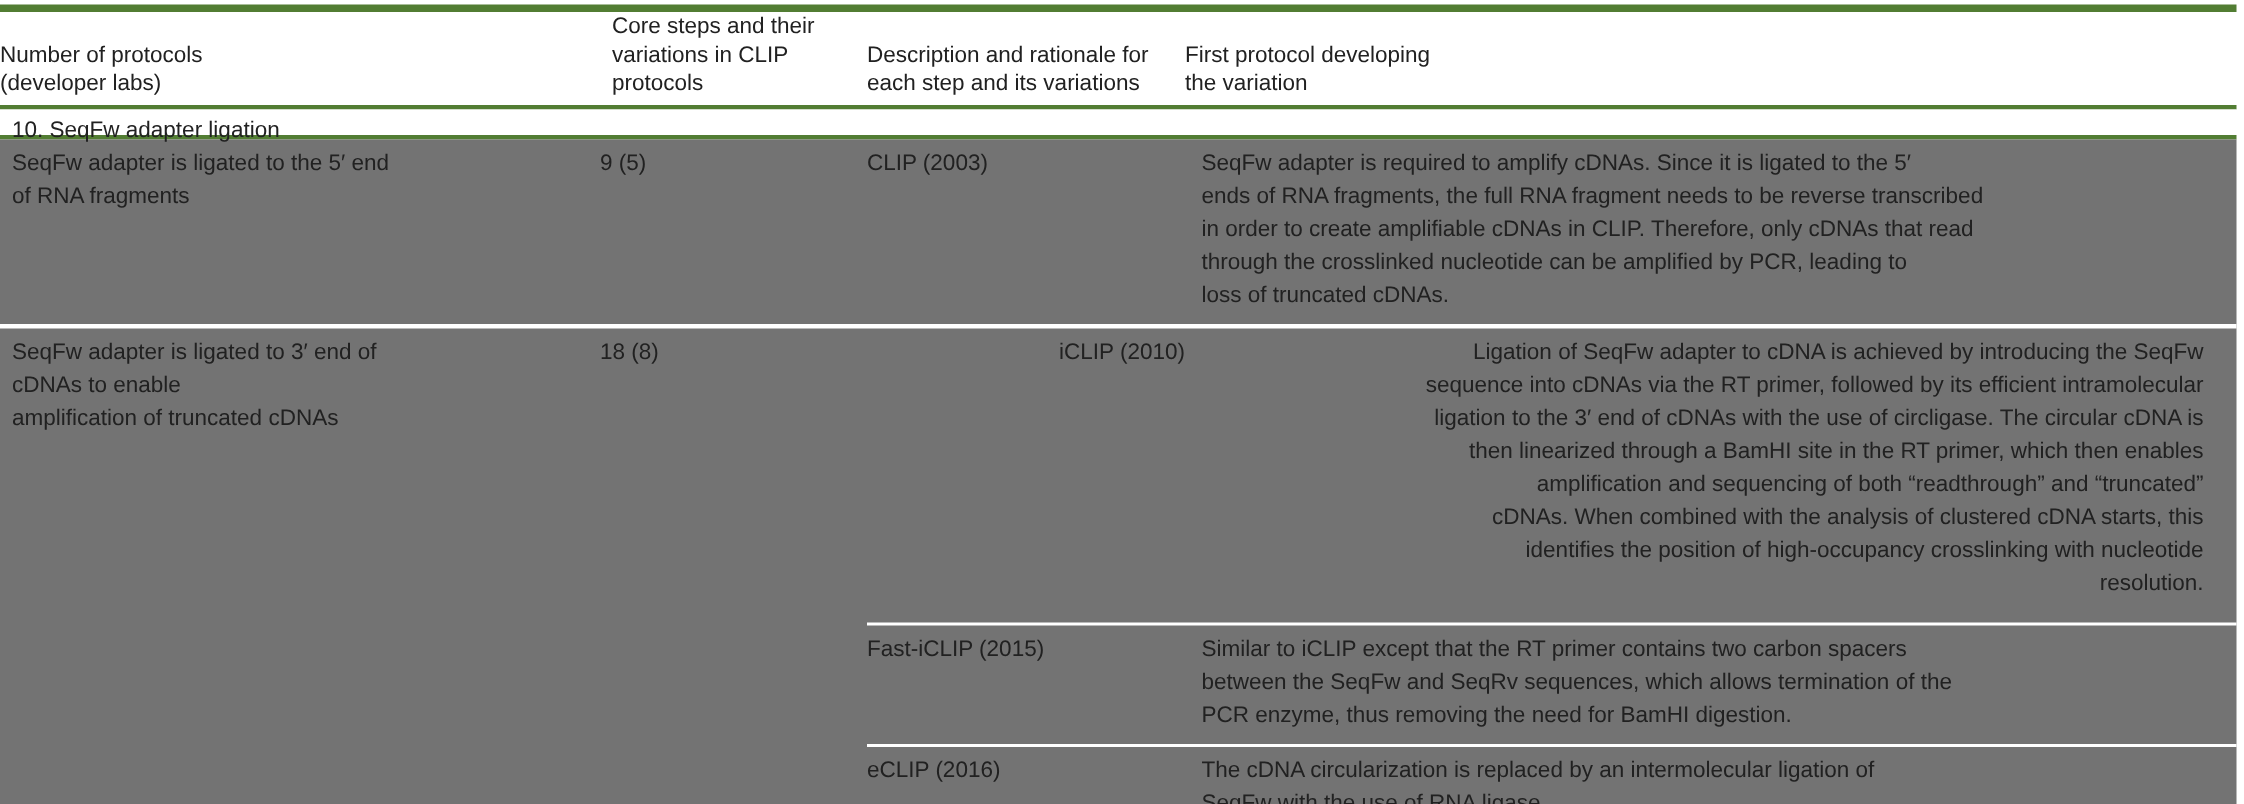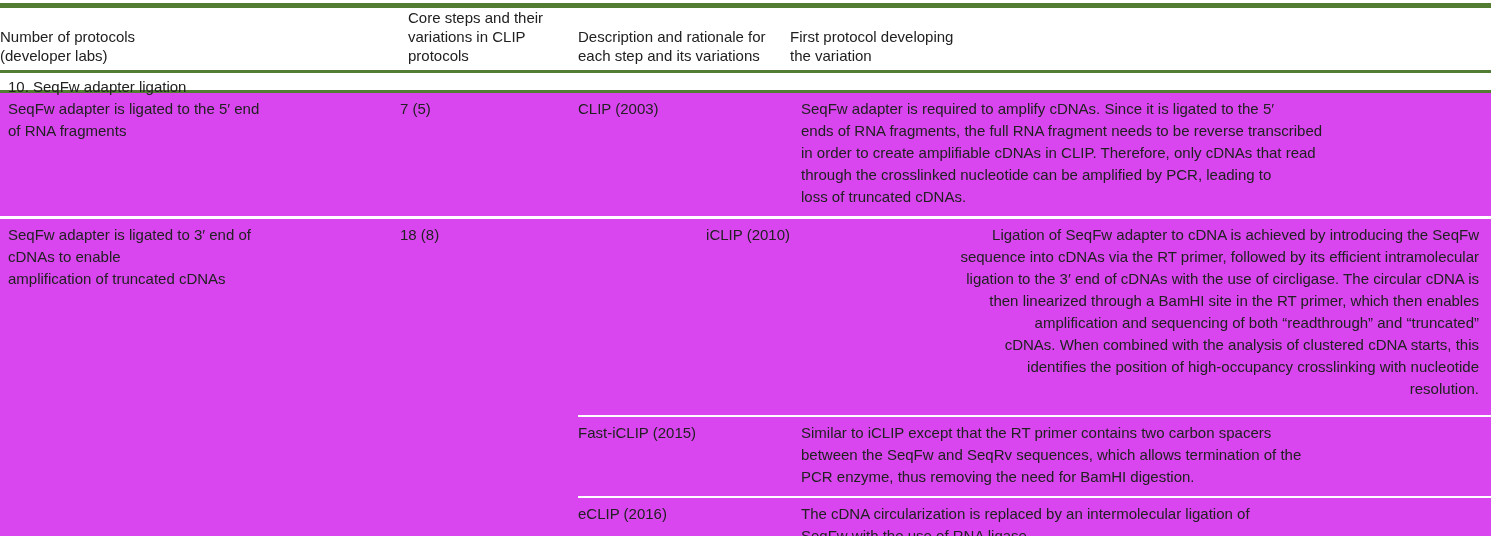--- a/index.html
+++ b/index.html
@@ -35,21 +35,21 @@
     height:17px;
     line-height:27px;
     padding-left:8px;
     background:#ffffff;
   }
 
   
   .group {
     display:grid;
     grid-template-columns:400px 178px 1fr;
-    background:#d946ef;
+    background:#737373;
   }
   .group + .group { border-top:3px solid #ffffff; }
   .group .step,
   .group .count {
     padding-top:5px;
     line-height:22px;
     white-space:pre-line;
   }
   .variants { display:block; }
   .variant {
@@ -57,21 +57,21 @@
     grid-template-columns:212px 1fr;
     gap:11px;
   }
   .variant + .variant { border-top:2px solid #ffffff; }
   .variant .protocol,
   .variant .description {
     padding-top:5px;
     line-height:22px;
     white-space:pre-line;
   }
-  .variant .description { padding-right:12px; padding-bottom:8px; }
+  .variant .description { padding-right:22px; padding-bottom:8px; }
   .v-iclip { min-height:196px;text-align:right; }
   .v-fast  { min-height:69px; }
   .v-eclip { min-height:48px; }
   .g1 { min-height:115px; }
 </style>
 </head>
 <body>
 
 <div class="page">
   <div class="tbl">
@@ -89,21 +89,21 @@
 
     <div class="rule-thin"></div>
 
     <div class="section-row">10. SeqFw adapter ligation</div>
 
     <div class="rule-thin"></div>
 
     <div class="group g1">
       <div class="step c1pad">SeqFw adapter is ligated to the 5′ end
 of RNA fragments</div>
-      <div class="count">7 (5)</div>
+      <div class="count">9 (5)</div>
       <div class="variants">
         <div class="variant">
           <div class="protocol">CLIP (2003)</div>
           <div class="description">SeqFw adapter is required to amplify cDNAs. Since it is ligated to the 5′
 ends of RNA fragments, the full RNA fragment needs to be reverse transcribed
 in order to create amplifiable cDNAs in CLIP. Therefore, only cDNAs that read
 through the crosslinked nucleotide can be amplified by PCR, leading to
 loss of truncated cDNAs.</div>
         </div>
       </div>

